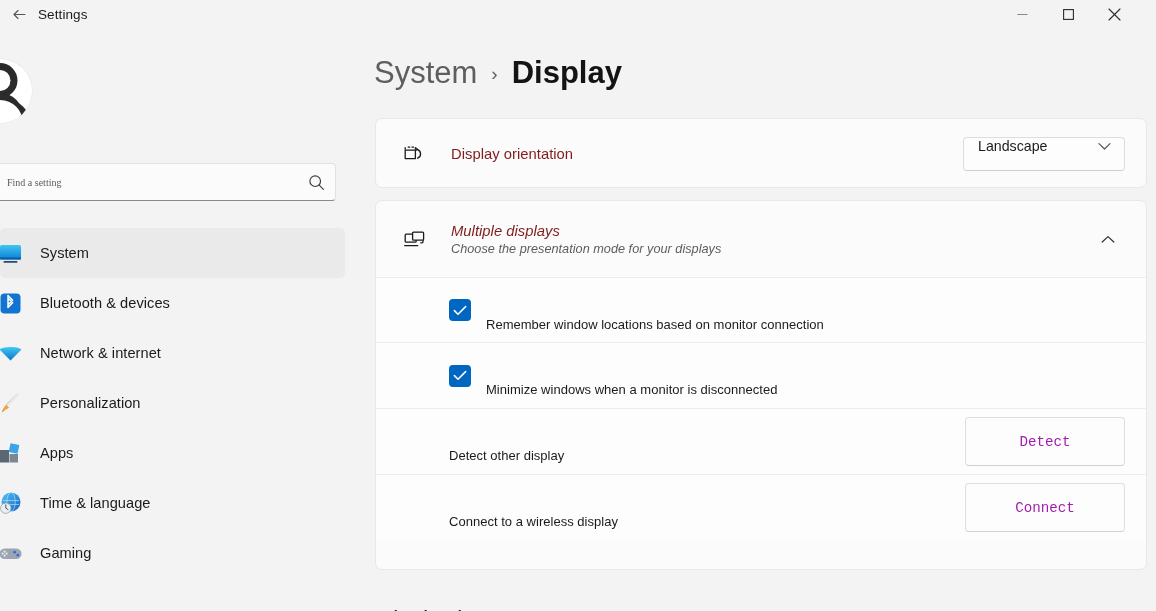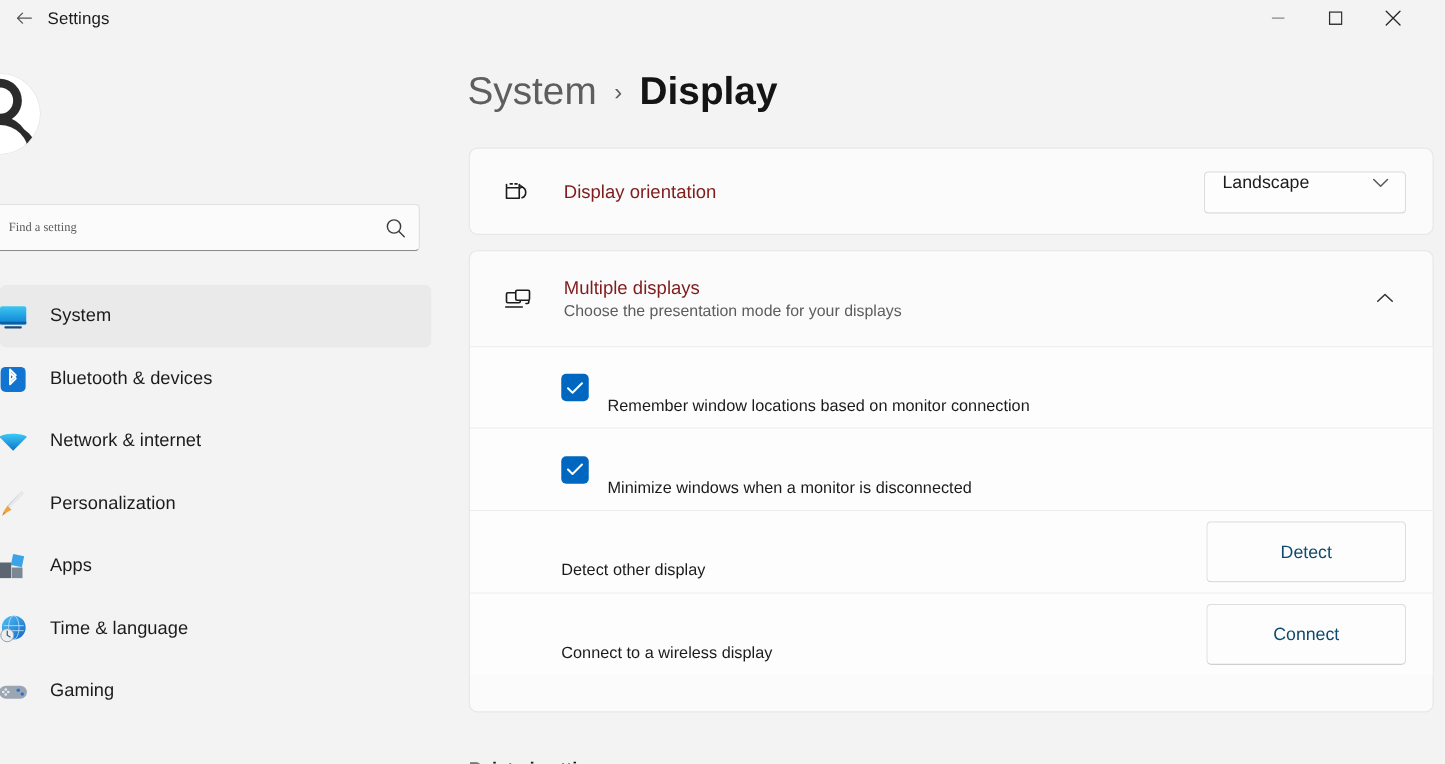--- a/index.html
+++ b/index.html
@@ -244,21 +244,21 @@
     border-radius: 4px;
     display: flex;
     align-items: center;
     justify-content: space-between;
     padding: 0 13px 16px 14px;
     font-size: 14.2px;
     color: #1b1b1b;
   }
   .dropdown .chev { color: #5a5a5a; display: flex; margin-left: 18px; }
 
-  .expander-head { height: 76px; }
+  .expander-head { height: 76px; font-style: italic; }
   .chev-btn {
     width: 34px; height: 34px;
     display: flex; align-items: center; justify-content: center;
     color: #333;
     border-radius: 4px;
   }
 
   .divider {
     height: 1px;
     background: #EDEDED;
@@ -287,23 +287,23 @@
   }
   .cb svg { display: block; }
 
   .btn {
     min-width: 160px;
     height: 49px;
     background: #FDFDFD;
     border: 1px solid #DEDEDE;
     border-bottom-color: #D0D0D0;
     border-radius: 4px;
-    font-family: Liberation Sans, sans-serif;
+    font-family: Liberation Mono, monospace;
     font-size: 14.2px;
-    color: #0c4a6e;
+    color: #a21caf;
     cursor: default;
     display: flex;
     align-items: center;
     justify-content: center;
   }
 
   .related {
     position: absolute;
     left: 15px;
     top: 580px;

